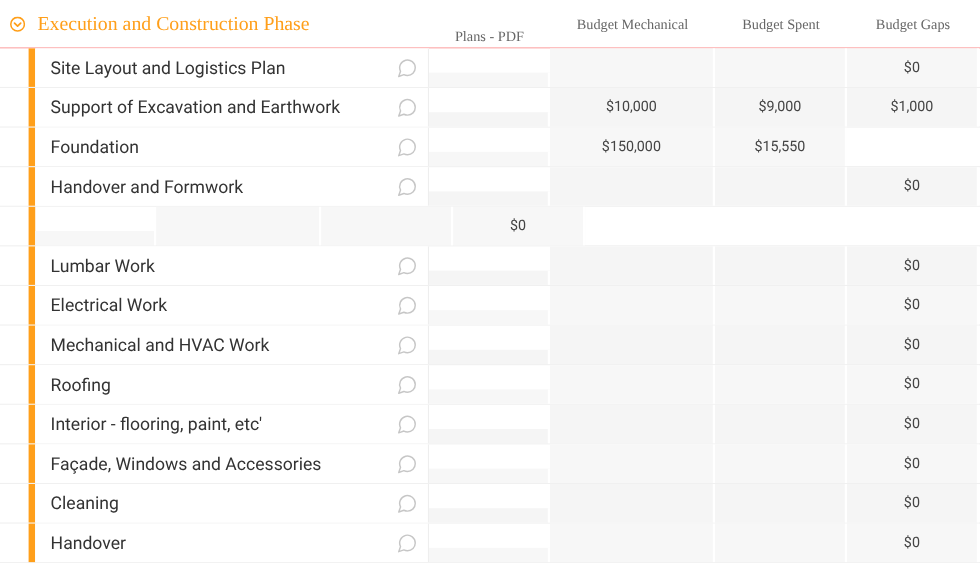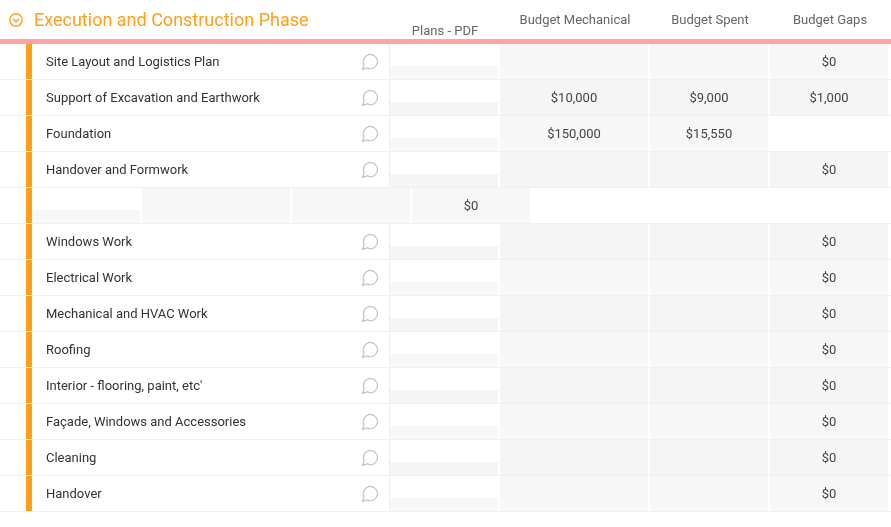--- a/index.html
+++ b/index.html
@@ -8,21 +8,22 @@
     font-size: 13px;
     color: #444;
     background: #fff;
     width: 891px;
   }
   .table { width: 100%; }
   .header-row {
     display: flex;
     align-items: center;
     height: 44px;
-    border-bottom: 5px solid #fca5a5;
+    border-bottom: 1px solid #fca5a5;
+    font-family: Liberation Serif, serif;
   }
   .header-title-cell {
     display: flex;
     align-items: center;
     width: 390px;
     padding-left: 8px;
   }
   .collapse-toggle {
     width: 16px;
     height: 16px;
@@ -66,21 +67,21 @@
     display: flex;
     align-items: center;
     justify-content: space-between;
     padding-left: 14px;
     padding-right: 8px;
     border-right: 1px solid #eee;
     background: #fff;
   }
   .row-name {
     color: #333;
-    font-size: 13px;
+    font-size: 16px;
   }
   .chat-icon {
     width: 22px;
     height: 22px;
     display: flex;
     align-items: center;
     justify-content: center;
     cursor: pointer;
     opacity: 0.55;
   }
@@ -187,21 +188,21 @@
         <div class="row-accent"></div>
         <div class="data-cell col-plans"></div>
         <div class="data-cell col-alloc"></div>
         <div class="data-cell col-spent"></div>
         <div class="data-cell col-gaps">$0</div>
       </div>
       <div class="data-row">
         <div class="row-indent"></div>
         <div class="row-accent"></div>
         <div class="row-name-cell">
-          <span class="row-name">Windows Work</span>
+          <span class="row-name">Lumbar Work</span>
           <span class="chat-icon">
             <svg width="20" height="20" viewBox="0 0 24 24" fill="none" stroke="#999" stroke-width="1.6" stroke-linecap="round" stroke-linejoin="round">
               <path d="M21 11.5a8.38 8.38 0 0 1-8.5 8.5 8.5 8.5 0 0 1-3.9-.95L3 21l1.95-5.6A8.5 8.5 0 1 1 21 11.5z"></path>
             </svg>
           </span>
         </div>
         <div class="data-cell col-plans"></div>
         <div class="data-cell col-alloc"></div>
         <div class="data-cell col-spent"></div>
         <div class="data-cell col-gaps">$0</div>

